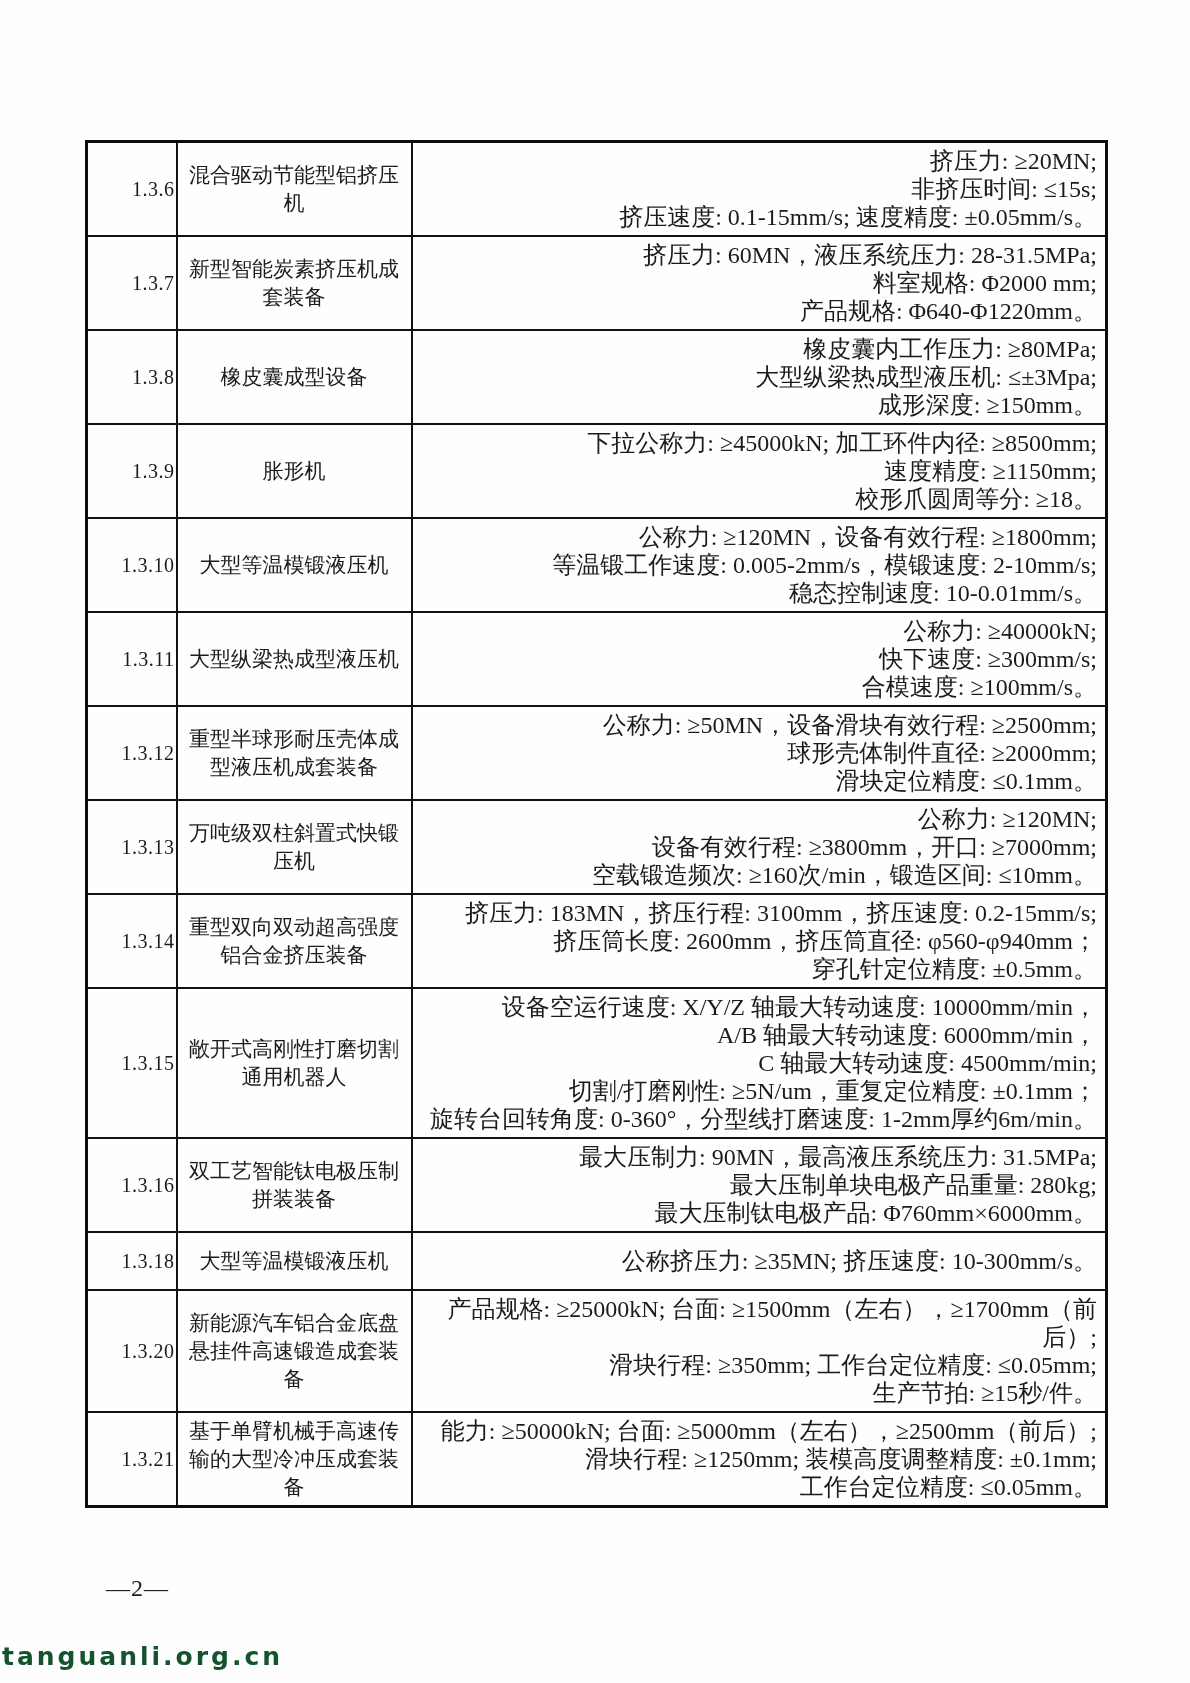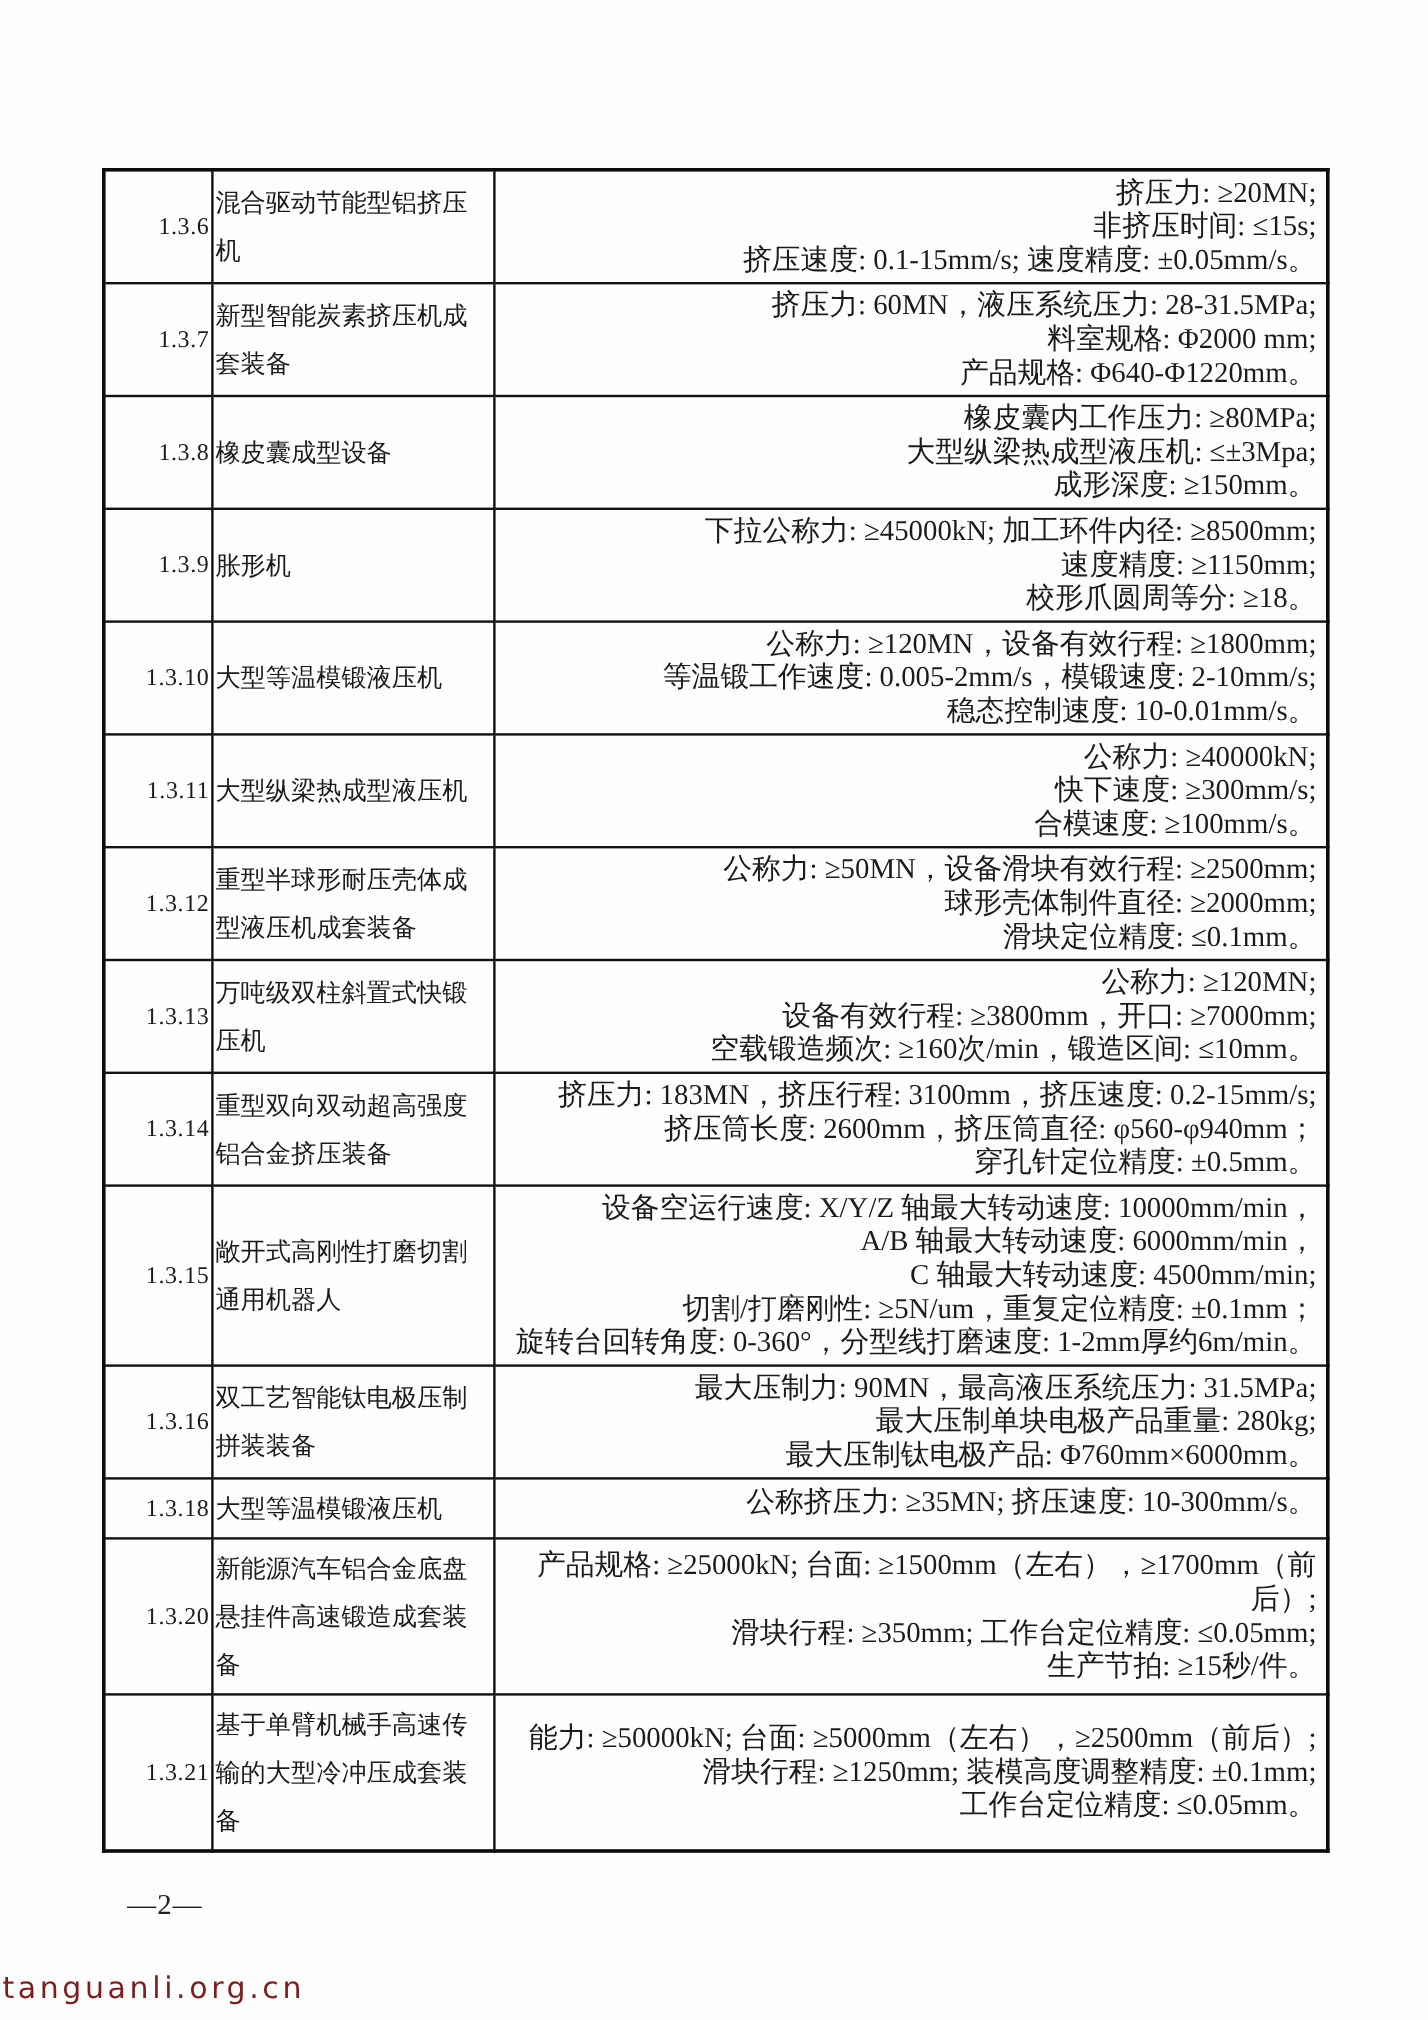--- a/index.html
+++ b/index.html
@@ -29,32 +29,32 @@
   }
   col.c-id   { width: 90px; }
   col.c-name { width: 235px; }
   col.c-spec { width: 695px; }
   .cell-id {
     text-align: right;
     font-size: 20px;
     letter-spacing: 0.5px;
   }
   .cell-name {
-    text-align: left;
+    text-align: center;
     font-size: 21px;
     padding: 4px 2px;
-    line-height: 40px;
+    line-height: 28px;
   }
   .cell-specs {
     padding: 4px 8px 4px 14px;
     font-size: 24px;
     text-align: right;
   }
   .cell-specs.single {
-    padding-top: 4px;
+    padding-top: 14px;
     padding-bottom: 14px;
     margin-top: 18px;
   }
   .spec-line {
     white-space: pre-wrap;
     line-height: 28px;
   }
   .page-number {
     position: absolute;
     left: 106px;
@@ -62,23 +62,23 @@
     font-size: 24px;
     color: #222222;
     letter-spacing: 1px;
   }
   .watermark {
     position: absolute;
     left: 2px;
     top: 1642px;
     font-family: "DejaVu Sans", "Liberation Sans", sans-serif;
     font-size: 25px;
-    font-weight: normal;
+    font-weight: bold;
     letter-spacing: 3px;
-    color: #7f1d1d;
+    color: #14532d;
     user-select: none;
   }
 </style>
 </head>
 <body>
 
 <table class="doc-table">
   <colgroup>
     <col class="c-id">
     <col class="c-name">

